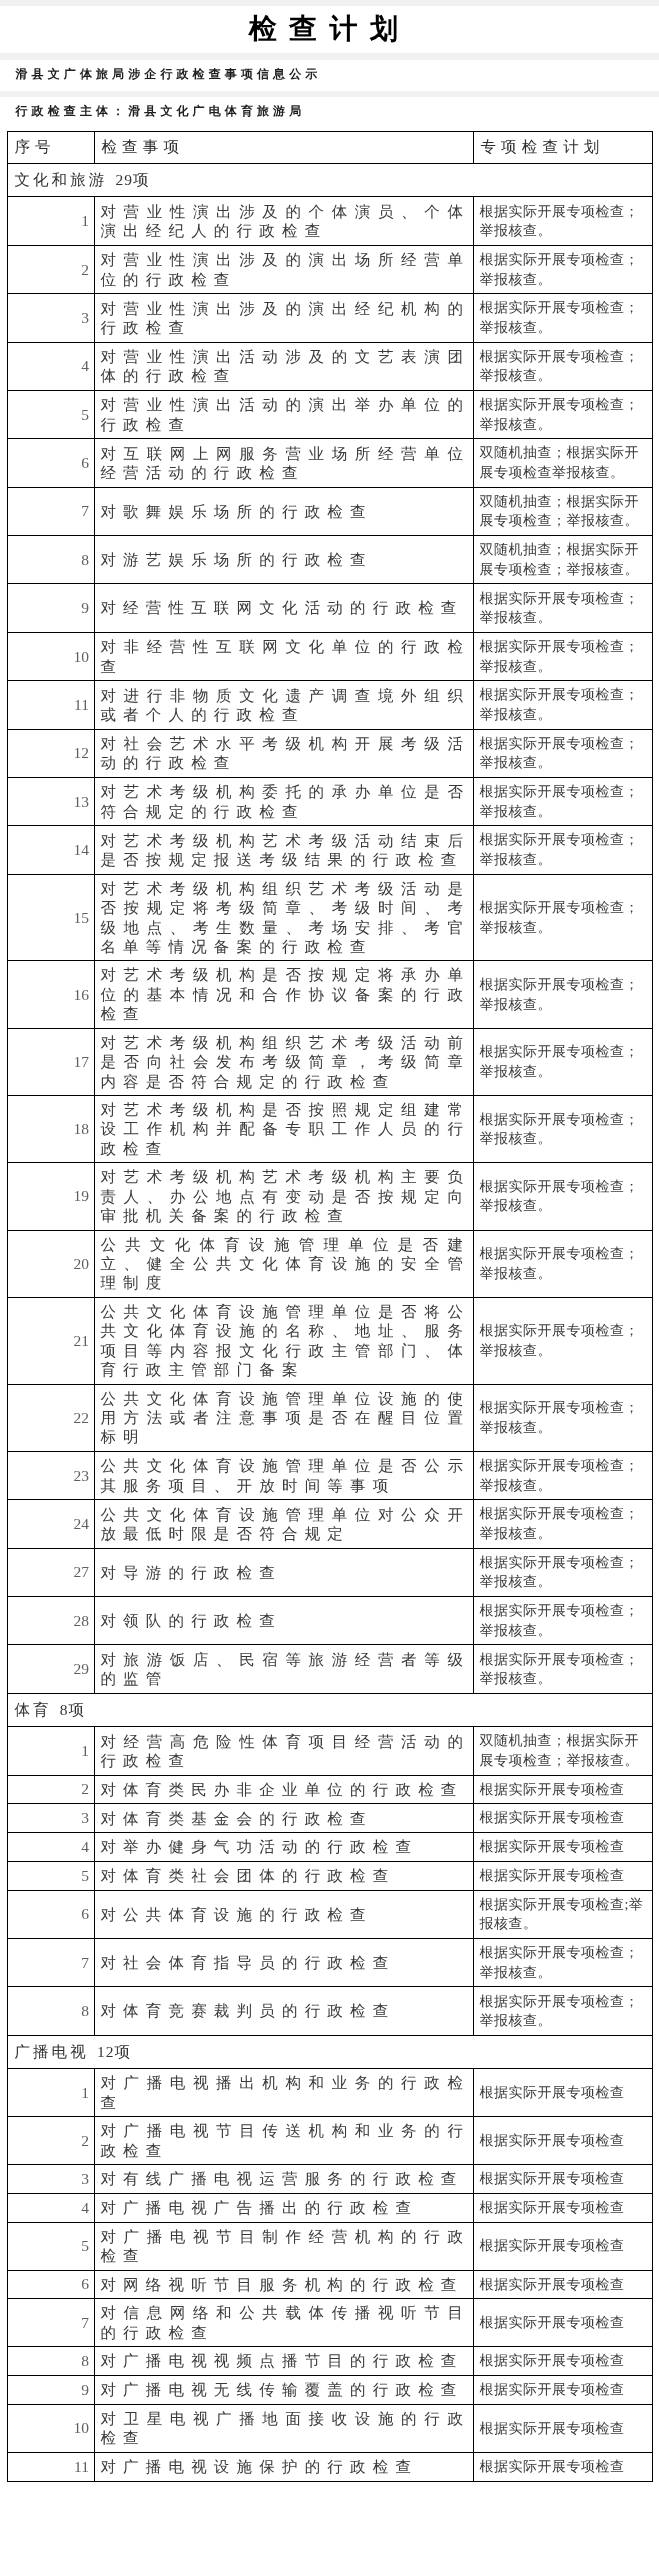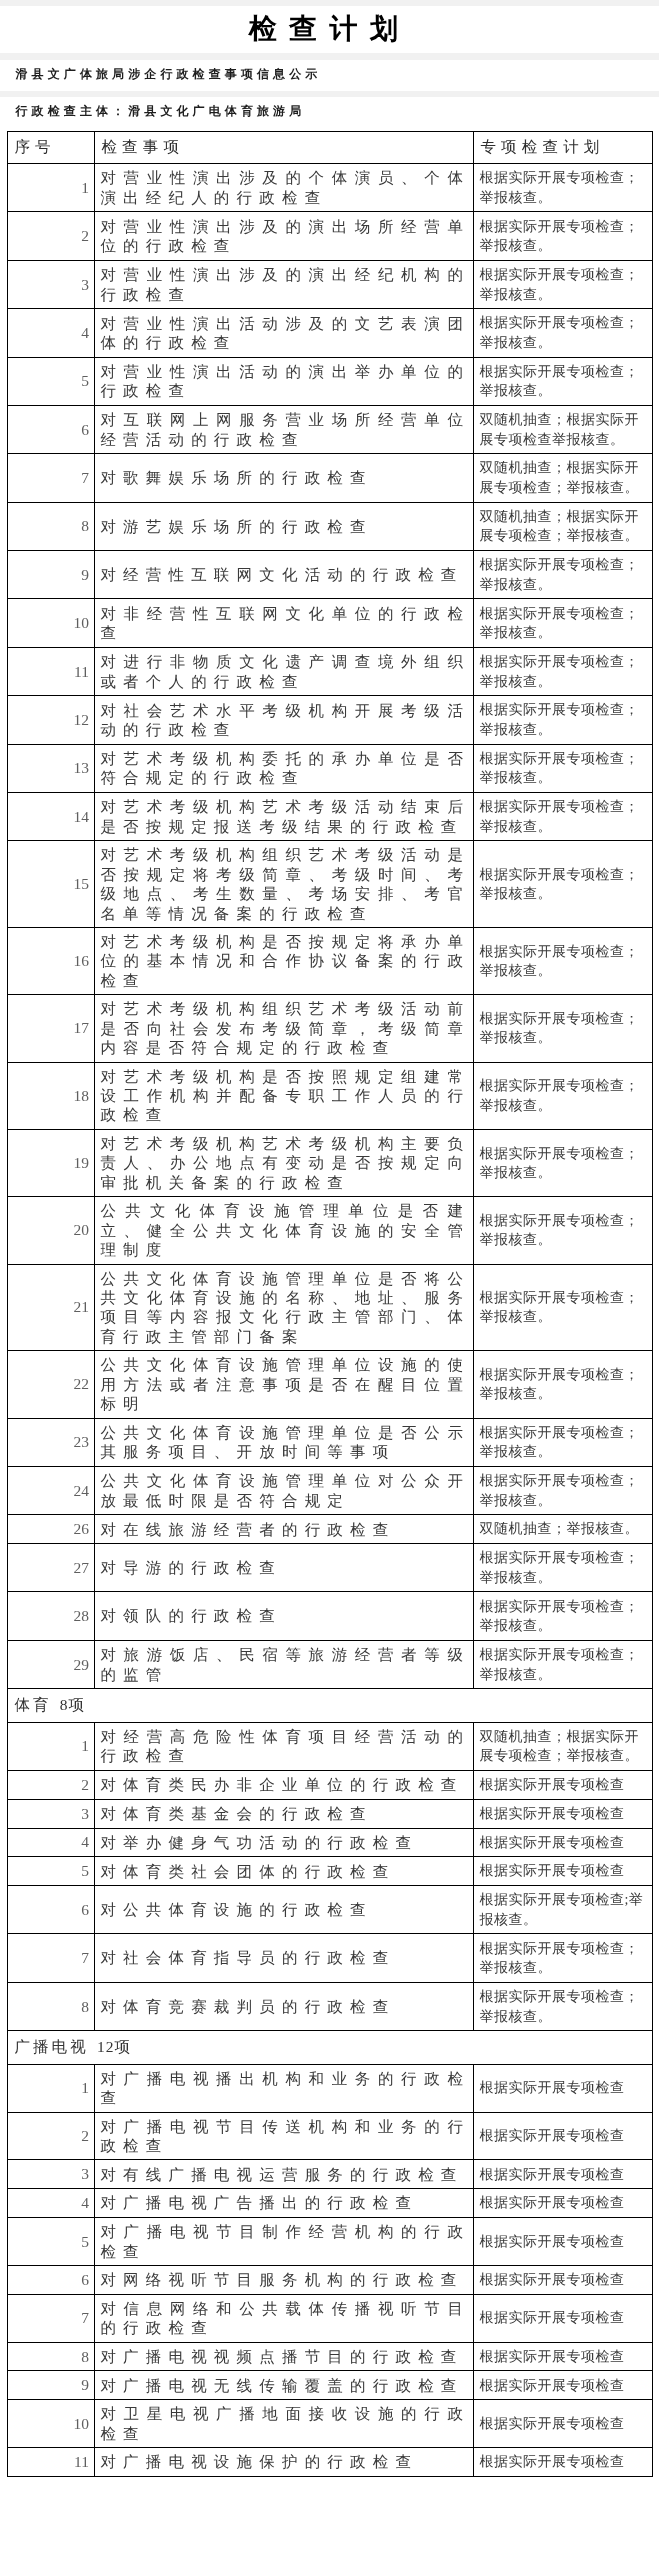--- a/index.html
+++ b/index.html
@@ -114,20 +114,23 @@
         <col class="c-plan">
     </colgroup>
     <thead>
       <tr>
         <th>序号</th>
         <th>检查事项</th>
         <th>专项检查计划</th>
       </tr>
     </thead>
     <tbody>
+        <tr class="section">
+          <td colspan="3"><span>文化和旅游</span><span class="cnt">29项</span></td>
+        </tr>
         <tr>
           <td class="no">1</td>
           <td class="item">对营业性演出涉及的个体演员、个体演出经纪人的行政检查</td>
           <td class="plan">根据实际开展专项检查；举报核查。</td>
         </tr>
         <tr>
           <td class="no">2</td>
           <td class="item">对营业性演出涉及的演出场所经营单位的行政检查</td>
           <td class="plan">根据实际开展专项检查；举报核查。</td>
         </tr>
@@ -235,25 +238,20 @@
           <td class="no">23</td>
           <td class="item">公共文化体育设施管理单位是否公示其服务项目、开放时间等事项</td>
           <td class="plan">根据实际开展专项检查；举报核查。</td>
         </tr>
         <tr>
           <td class="no">24</td>
           <td class="item">公共文化体育设施管理单位对公众开放最低时限是否符合规定</td>
           <td class="plan">根据实际开展专项检查；举报核查。</td>
         </tr>
         <tr>
-          <td class="no">26</td>
-          <td class="item">对在线旅游经营者的行政检查</td>
-          <td class="plan">双随机抽查；举报核查。</td>
-        </tr>
-        <tr>
           <td class="no">27</td>
           <td class="item">对导游的行政检查</td>
           <td class="plan">根据实际开展专项检查；举报核查。</td>
         </tr>
         <tr>
           <td class="no">28</td>
           <td class="item">对领队的行政检查</td>
           <td class="plan">根据实际开展专项检查；举报核查。</td>
         </tr>
         <tr>

